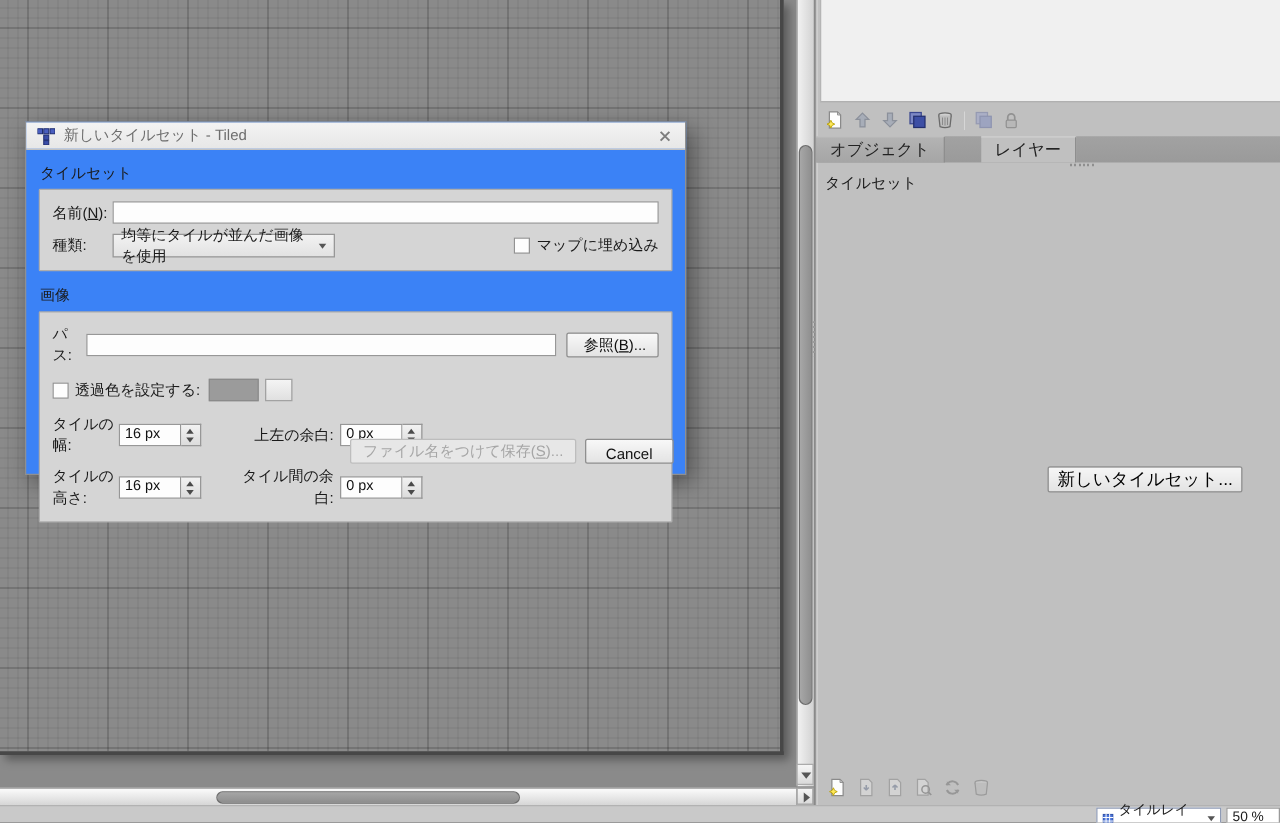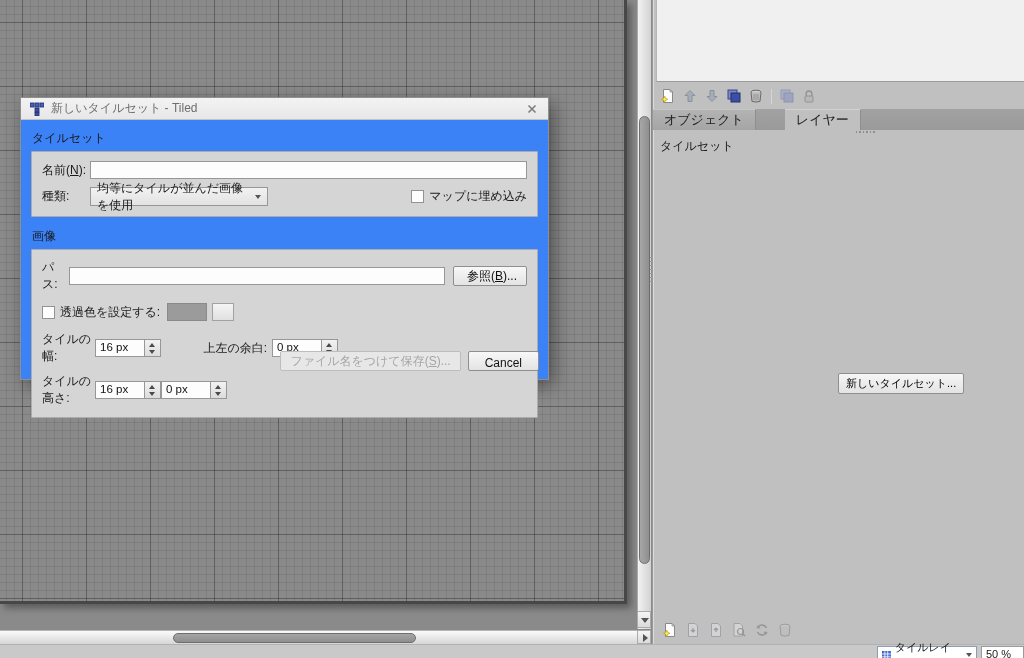--- a/index.html
+++ b/index.html
@@ -107,21 +107,21 @@
   .tab.inactive{ background:linear-gradient(#b3b3b3,#a5a5a5); border-top:1px solid #c6c6c6; }
   .tab.active{ background:#c0c0c0; border-top:1px solid #d2d2d2;margin-left:29px; }
   .h-splitter-dots{
     position:absolute; left:203px; top:131px; width:20px; height:2px;
     background:repeating-linear-gradient(to right,#8f8f8f 0 1.5px, transparent 1.5px 3.5px);
   }
   .dock-title{ position:absolute; left:7px; top:138px; font-size:12px; color:#1a1a1a; }
   .new-tileset-btn{
     position:absolute; left:185px; top:373px; height:21px; padding:0 7px;
     background:linear-gradient(#f6f6f6,#e3e3e3); border:1px solid #8f8f8f;
-    border-radius:2px; font-size:11px; font-family:inherit;
+    border-radius:2px; font-size:14px; font-family:inherit;
   }
   .tileset-toolbar{
     position:absolute; left:0; top:618px; width:372px; height:24px;
     display:flex; align-items:center; gap:7px; padding-left:9px;
   }
   .v-splitter-dots{
     position:absolute; left:650px; top:257px; width:2px; height:28px;
     background:repeating-linear-gradient(to bottom,#9b9b9b 0 1.5px, transparent 1.5px 4px);
     z-index:2;
   }
@@ -389,20 +389,21 @@
       </div>
       <div class="frow" style="margin-top:8px;">
         <span class="flabel w-col1">タイルの高さ:</span>
         <span class="spinbox">
           <span class="spin-field">16 px</span>
           <span class="spin-btns">
               <span class="spin-up"></span>
               <span class="spin-down"></span>
             </span>
         </span>
+        <span class="flabel w-col2">タイル間の余白:</span>
         <span class="spinbox">
           <span class="spin-field">0 px</span>
           <span class="spin-btns">
               <span class="spin-up"></span>
               <span class="spin-down"></span>
             </span>
         </span>
       </div>
     </div>
 

